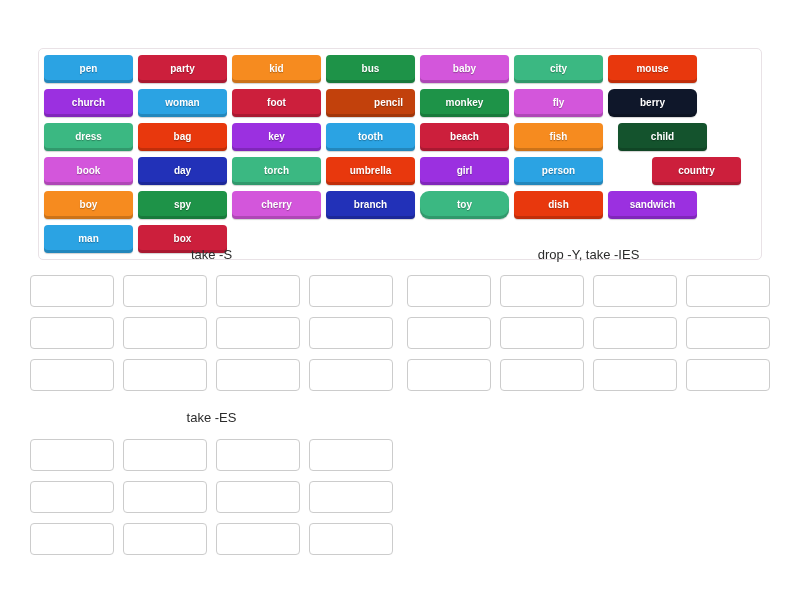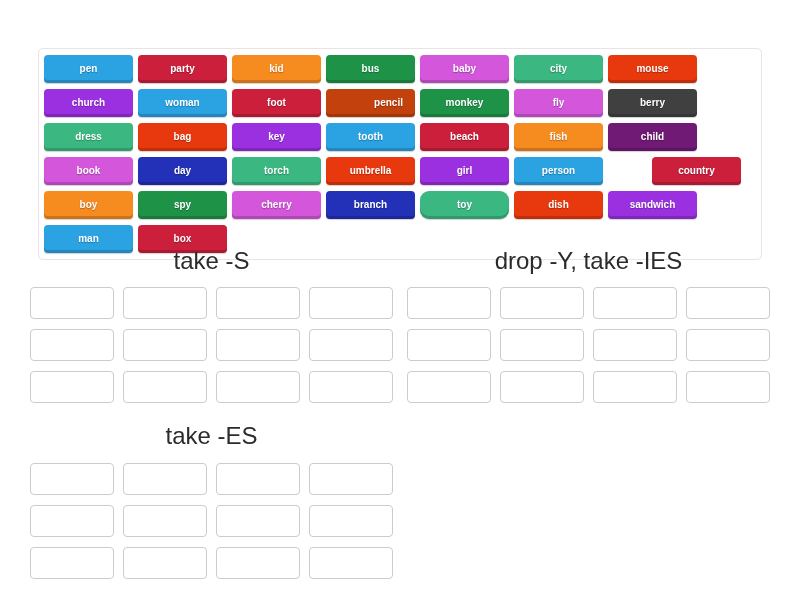--- a/index.html
+++ b/index.html
@@ -68,21 +68,21 @@
     grid-template-columns: 1fr 1fr;
     grid-template-rows: auto auto;
     column-gap: 14px;
     row-gap: 20px;
   }
 
   .group { width: 100%; }
 
   .group-title {
     text-align: center;
-    font-size: 24px;
+    font-size: 13px;
     font-weight: normal;
     color: #2b2b2b;
     font-family: "Liberation Sans", sans-serif;
     margin: 0 0 13px 0;
     line-height: 1.1;
   }
 
   .slots {
     display: grid;
     grid-template-columns: repeat(4, 1fr);
@@ -110,28 +110,28 @@
       <div class="tile" style="background: rgb(30, 147, 72);">bus</div>
       <div class="tile" style="background: rgb(211, 86, 219);">baby</div>
       <div class="tile" style="background: rgb(59, 184, 130);">city</div>
       <div class="tile" style="background: rgb(232, 56, 13);">mouse</div>
       <div class="tile" style="background: rgb(155, 48, 224);">church</div>
       <div class="tile" style="background: rgb(43, 163, 227);">woman</div>
       <div class="tile" style="background: rgb(204, 31, 60);">foot</div>
       <div class="tile" style="background: #c2410c; padding-left: 36px;">pencil</div>
       <div class="tile" style="background: rgb(30, 147, 72);">monkey</div>
       <div class="tile" style="background: rgb(211, 86, 219);">fly</div>
-      <div class="tile" style="background: #404040;">berry</div>
+      <div class="tile" style="background: #0f172a; border-radius: 6px;">berry</div>
       <div class="tile" style="background: rgb(59, 184, 130);">dress</div>
       <div class="tile" style="background: rgb(232, 56, 13);">bag</div>
       <div class="tile" style="background: rgb(155, 48, 224);">key</div>
       <div class="tile" style="background: rgb(43, 163, 227);">tooth</div>
       <div class="tile" style="background: rgb(204, 31, 60);">beach</div>
       <div class="tile" style="background: rgb(246, 139, 31);">fish</div>
-      <div class="tile" style="background: #701a75;">child</div>
+      <div class="tile" style="background: #14532d; margin-left: 10px;">child</div>
       <div class="tile" style="background: rgb(211, 86, 219);">book</div>
       <div class="tile" style="background: rgb(34, 49, 184);">day</div>
       <div class="tile" style="background: rgb(59, 184, 130);">torch</div>
       <div class="tile" style="background: rgb(232, 56, 13);">umbrella</div>
       <div class="tile" style="background: rgb(155, 48, 224);">girl</div>
       <div class="tile" style="background: rgb(43, 163, 227);">person</div>
       <div class="tile" style="background: rgb(204, 31, 60); margin-left: 44px;">country</div>
       <div class="tile" style="background: rgb(246, 139, 31);">boy</div>
       <div class="tile" style="background: rgb(30, 147, 72);">spy</div>
       <div class="tile" style="background: rgb(211, 86, 219);">cherry</div>

